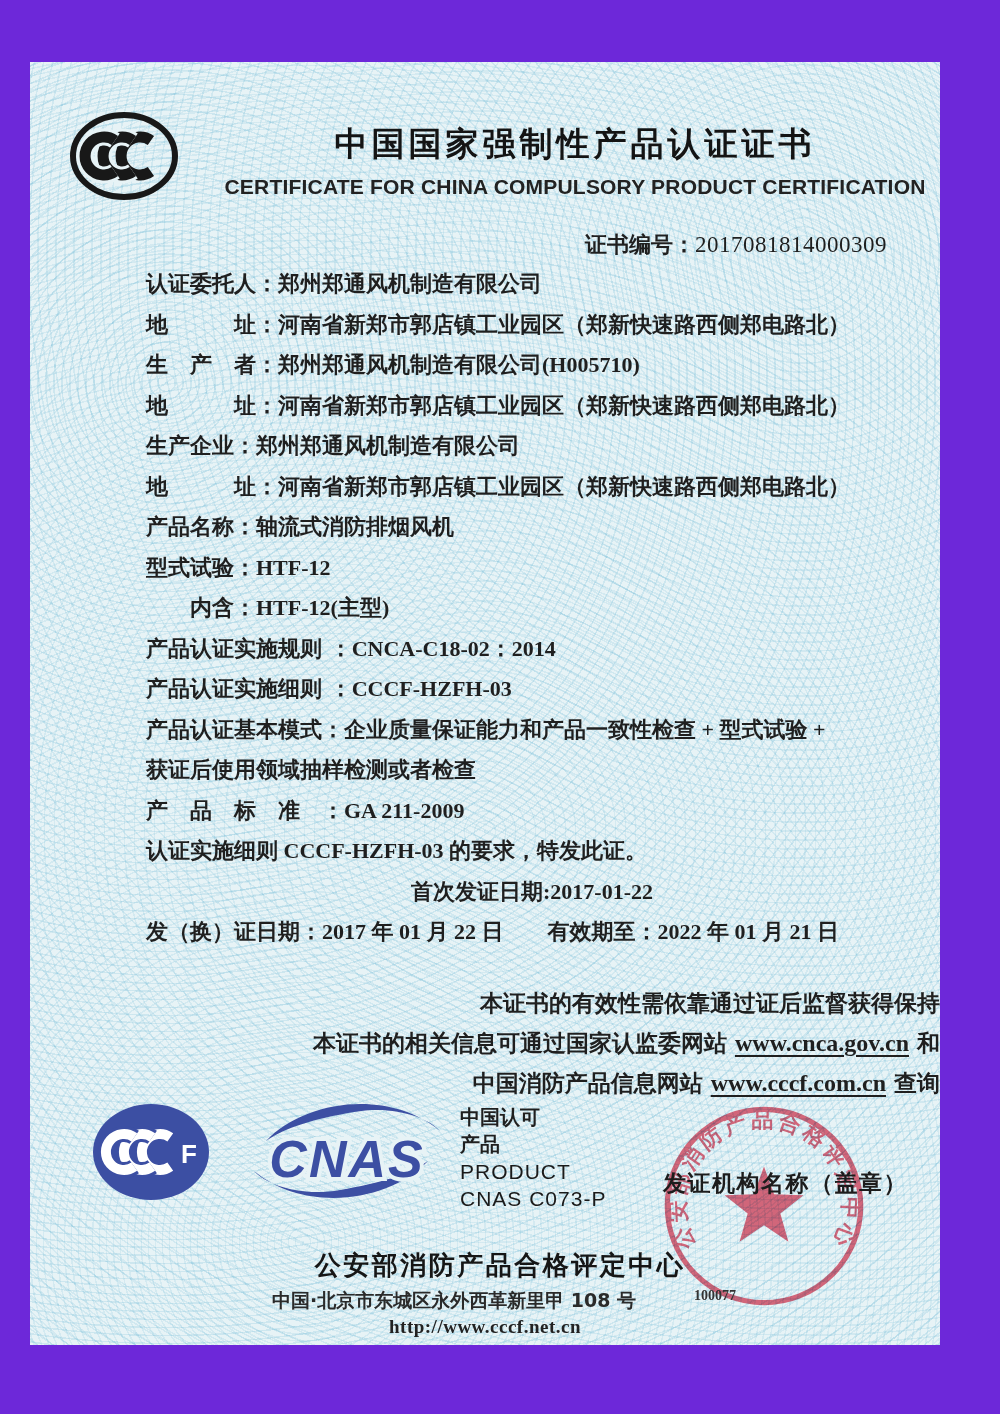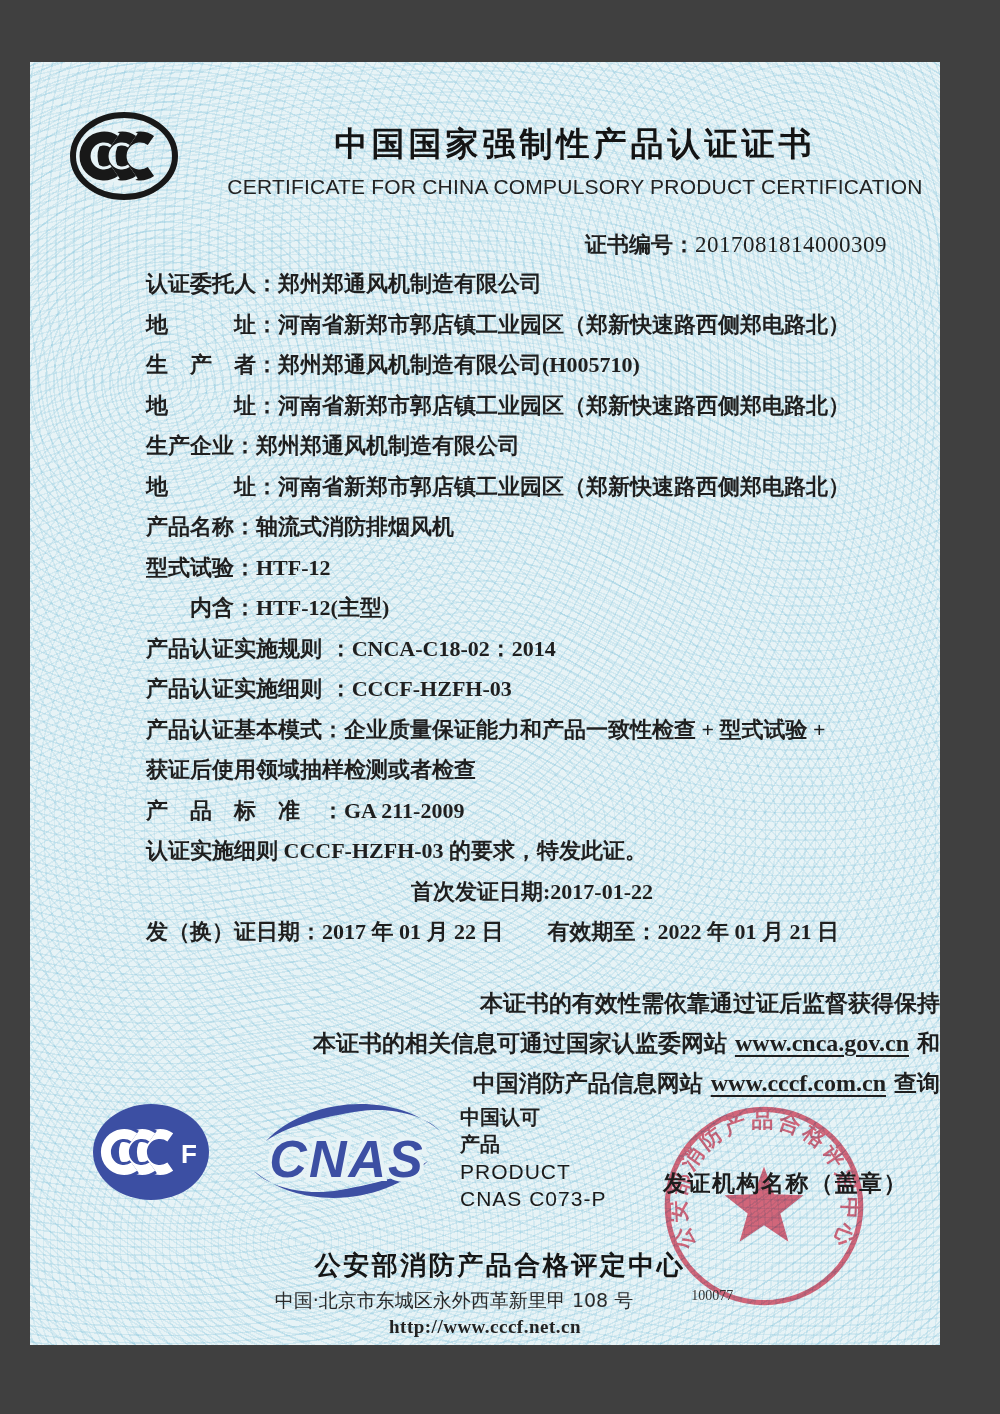--- a/index.html
+++ b/index.html
@@ -1,29 +1,29 @@
 <!DOCTYPE html>
 <html><head>
 <meta charset="utf-8">
 <style>
   html,body{margin:0;padding:0;background:#ffffff;}
-  .page{position:relative;width:1000px;height:1414px;background:#404040;overflow:hidden;
+  .page{position:relative;width:1000px;height:1414px;background:#6d28d9;overflow:hidden;
         font-family:"DejaVu Sans","Liberation Sans",sans-serif;color:#1f1f1f;}
   .paper{position:absolute;left:30px;top:62px;width:910px;height:1283px;
     background-color:#e7f3f6;
     background-image:
       repeating-radial-gradient(circle at 15% 25%, rgba(100,180,210,.20) 0 1.5px, transparent 1.5px 8px),
       repeating-radial-gradient(circle at 85% 15%, rgba(100,180,210,.17) 0 1.5px, transparent 1.5px 9px),
       repeating-radial-gradient(circle at 50% 60%, rgba(100,180,210,.15) 0 1.5px, transparent 1.5px 10px),
       repeating-radial-gradient(circle at 30% 92%, rgba(100,180,210,.15) 0 1.5px, transparent 1.5px 7px);
   }
   .ccc-logo{position:absolute;left:38px;top:48px;width:112px;height:92px;}
   .header{position:absolute;left:120px;top:62px;width:850px;text-align:center;}
   .title-cn{font-size:33px;font-weight:700;letter-spacing:4px;color:#141414;line-height:40px;}
-  .title-en{margin-top:10px;font-family:"Liberation Sans",sans-serif;font-size:21px;font-weight:400;
+  .title-en{margin-top:10px;font-family:"Liberation Sans",sans-serif;font-size:21px;font-weight:700;
             letter-spacing:0.2px;color:#222;line-height:26px;}
   .cert-no{position:absolute;left:555px;top:168px;white-space:nowrap;}
   .cert-no .cn-lbl{font-size:22px;font-weight:600;}
   .cert-no .cn-val{font-family:"Liberation Serif","DejaVu Serif",serif;font-size:23px;letter-spacing:0.5px;text-align:center;}
   .body{position:absolute;left:113px;top:200px;width:748px;}
   .row{margin:3px;line-height:37.5px;font-size:22px;white-space:nowrap;}
   .row.center{text-align:center;text-indent:30px;}
   .row .lbl{font-weight:700;}
   .row .val{font-weight:600;font-family:"Liberation Serif","DejaVu Sans",serif;}
   .notices{position:absolute;left:0;top:921px;width:100%;text-align:right;padding-left:40px;box-sizing:border-box;}
@@ -34,21 +34,21 @@
   .cnas-logo{position:absolute;left:212px;top:1035px;width:210px;height:110px;}
   .accred{position:absolute;left:430px;top:1042px;line-height:27px;}
   .accred .cjk{font-size:20px;font-weight:600;}
   .accred .lat{font-family:"Liberation Sans",sans-serif;font-size:21px;letter-spacing:1px;color:#1a1a1a;}
   .stamp{position:absolute;left:630px;top:1040px;width:208px;height:208px;mix-blend-mode:multiply;opacity:.88;}
   .stamp-caption{position:absolute;left:633px;top:1106px;font-size:23px;font-weight:600;letter-spacing:1.5px;
                  color:#1c1c1c;white-space:nowrap;font-family:"DejaVu Sans",sans-serif;}
   .footer-org{position:absolute;left:0;top:1186px;width:100%;text-align:center;padding-left:30px;box-sizing:border-box;
               font-size:26px;font-weight:700;letter-spacing:2.5px;color:#161616;}
   .footer-addr{position:absolute;left:0;top:1226px;width:100%;display:flex;justify-content:center;gap:58px;
-               padding-left:38px;box-sizing:border-box;font-size:19px;font-weight:400;color:#2a2a2a;}
+               padding-left:38px;box-sizing:border-box;font-size:19px;font-weight:700;color:#2a2a2a;}
   .footer-addr .zip{font-family:"Liberation Serif","DejaVu Serif",serif;font-size:14px;color:#333;}
   .footer-url{position:absolute;left:0;top:1254px;width:100%;text-align:center;
               font-family:"Liberation Serif","DejaVu Serif",serif;font-size:19px;font-weight:700;
               letter-spacing:0.5px;color:#222;}
 </style>
 </head>
 <body>
 
 <div class="page">
   <div class="paper">

